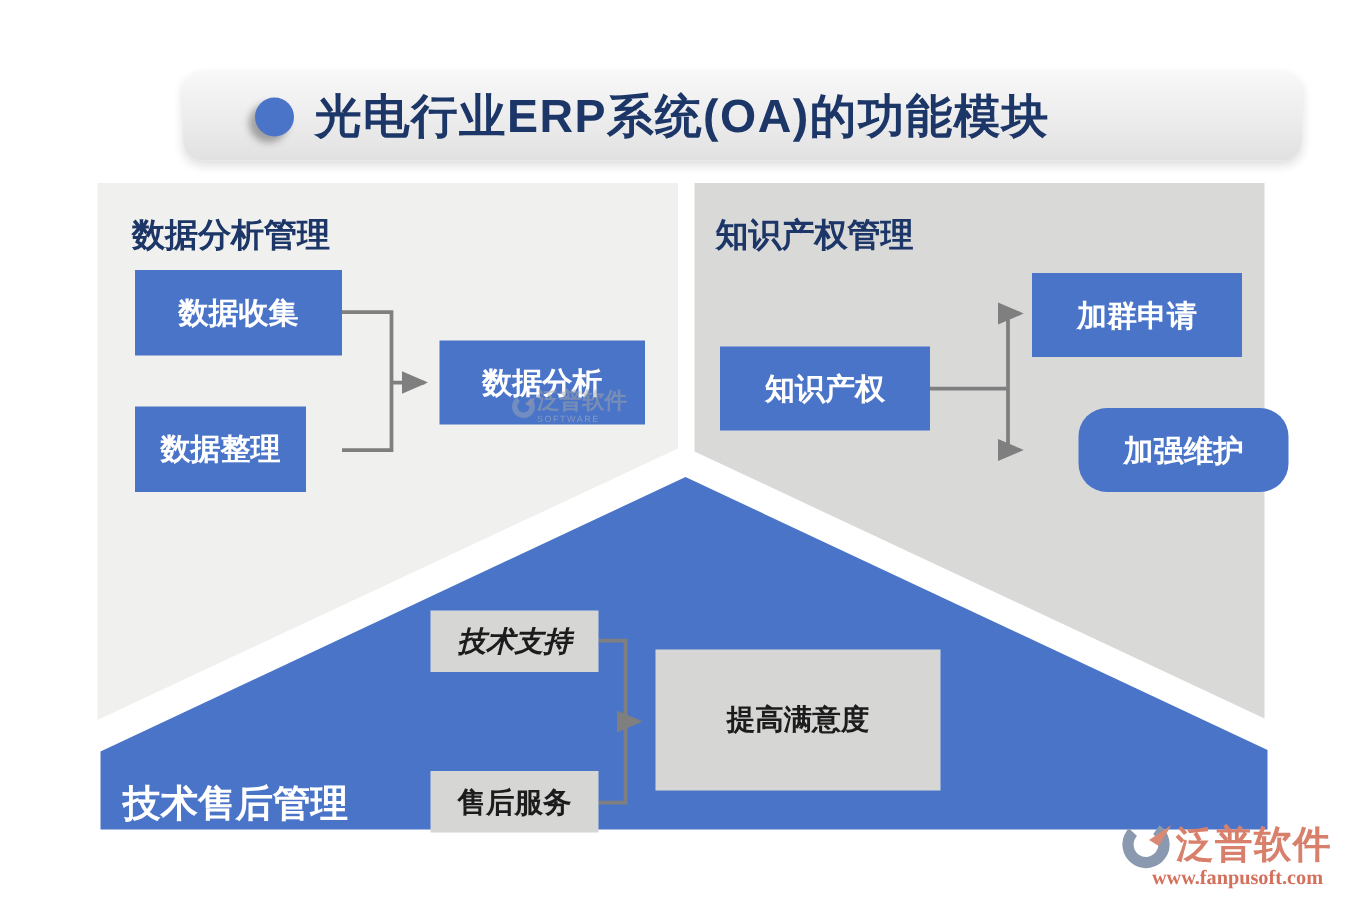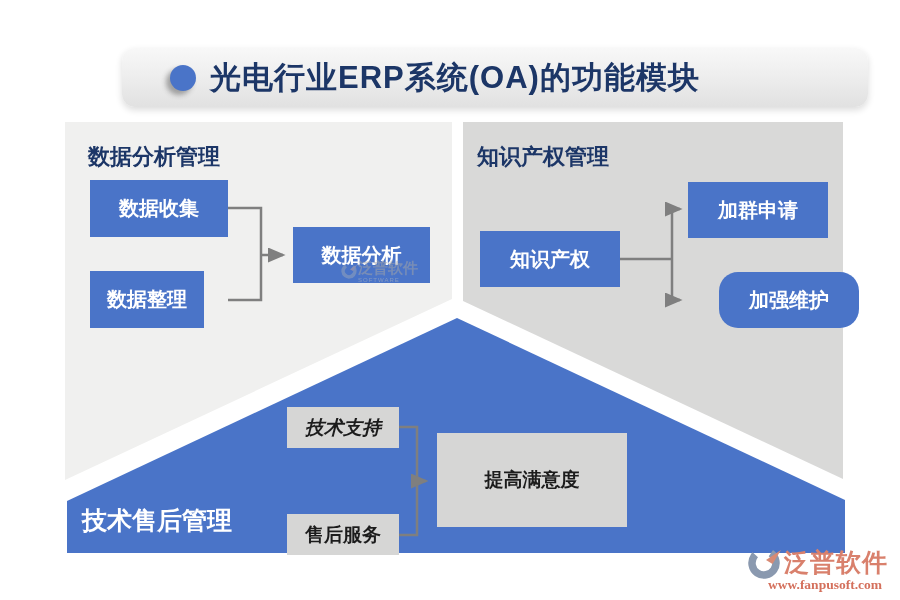--- a/index.html
+++ b/index.html
@@ -60,21 +60,21 @@
   .n-organize{left:90px;top:271px;width:114px;height:57px;}
   .n-analyze{left:293px;top:227px;width:137px;height:56px;}
   .n-source{left:480px;top:231px;width:140px;height:56px;}
   .n-apply{left:688px;top:182px;width:140px;height:56px;}
   .n-maintain{left:719px;top:272px;width:140px;height:56px;border-radius:19px;}
   .n-support{left:287px;top:407px;width:112px;height:41px;font-style:italic;}
   .n-service{left:287px;top:514px;width:112px;height:41px;}
   .n-satisfaction{left:437px;top:433px;width:190px;height:94px;font-size:20px;text-align:right;}
 
   .triangle-label{
-    position:absolute;left:82px;top:504px;
+    position:absolute;left:82px;top:519px;
     font-size:25px;font-weight:900;color:#ffffff;white-space:nowrap;
   }
 
   
   .watermark{
     position:absolute;left:340px;top:260px;display:flex;align-items:flex-start;
     opacity:0.5;
   }
   .watermark .wm-icon{width:18px;height:18px;margin-top:2px;}
   .wm-texts{display:flex;flex-direction:column;line-height:1;}

